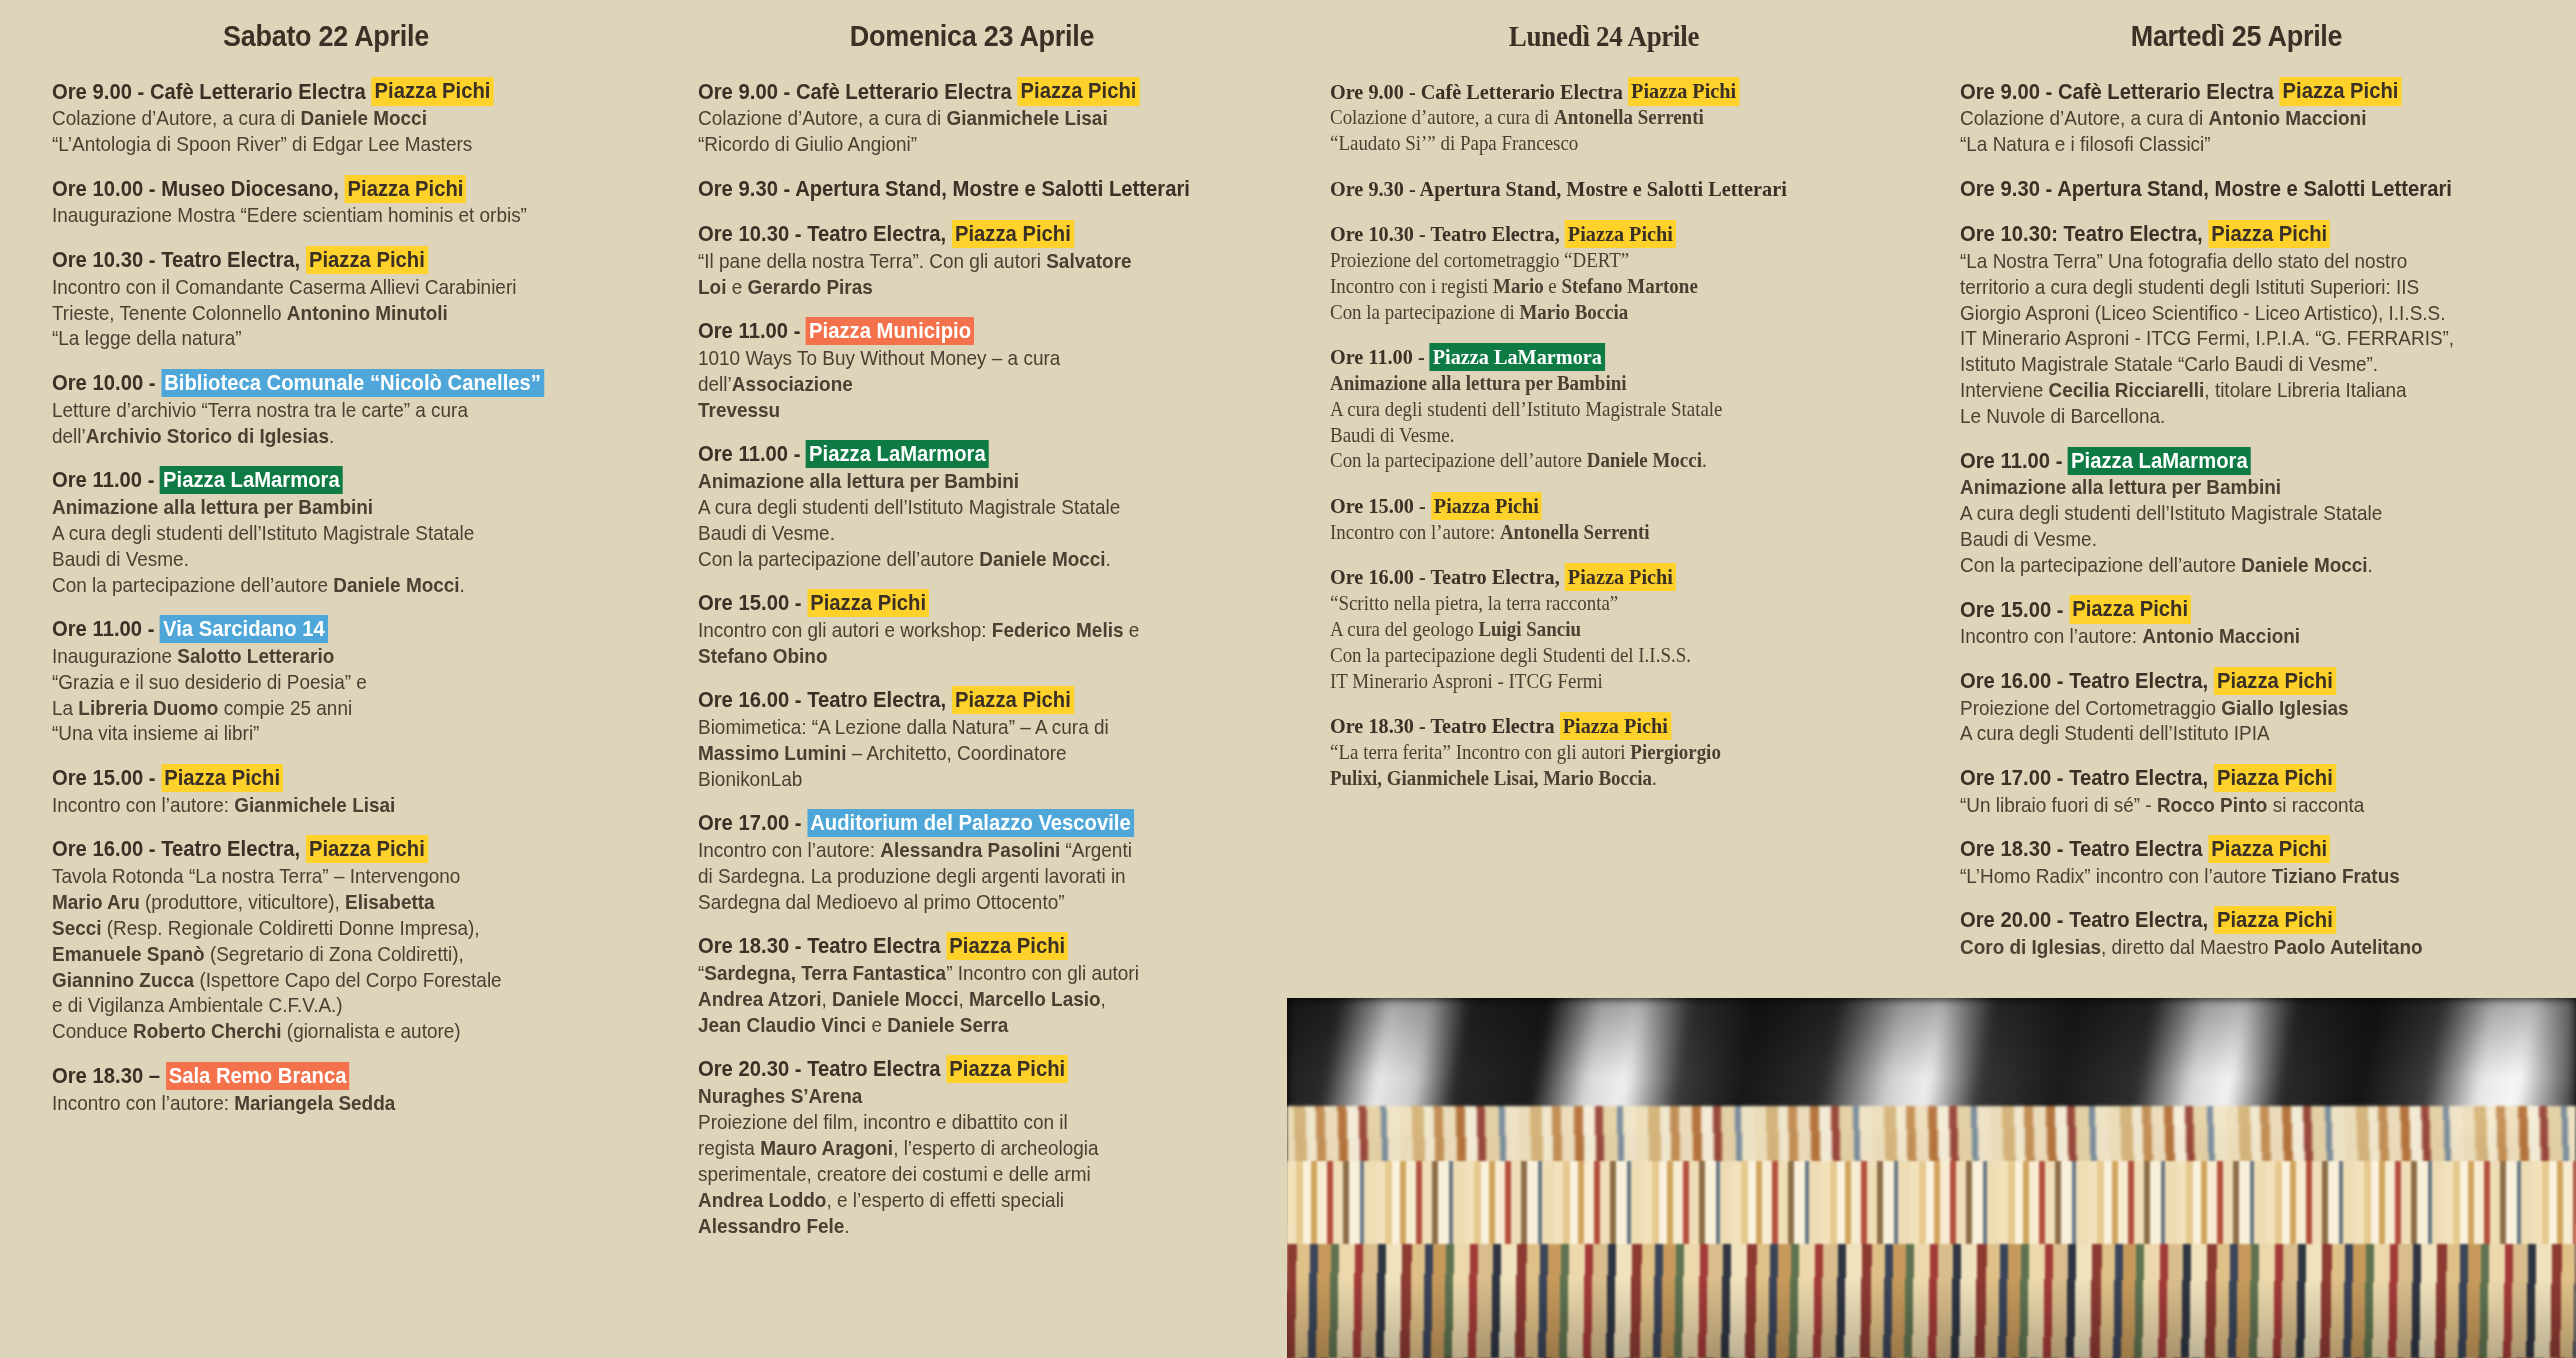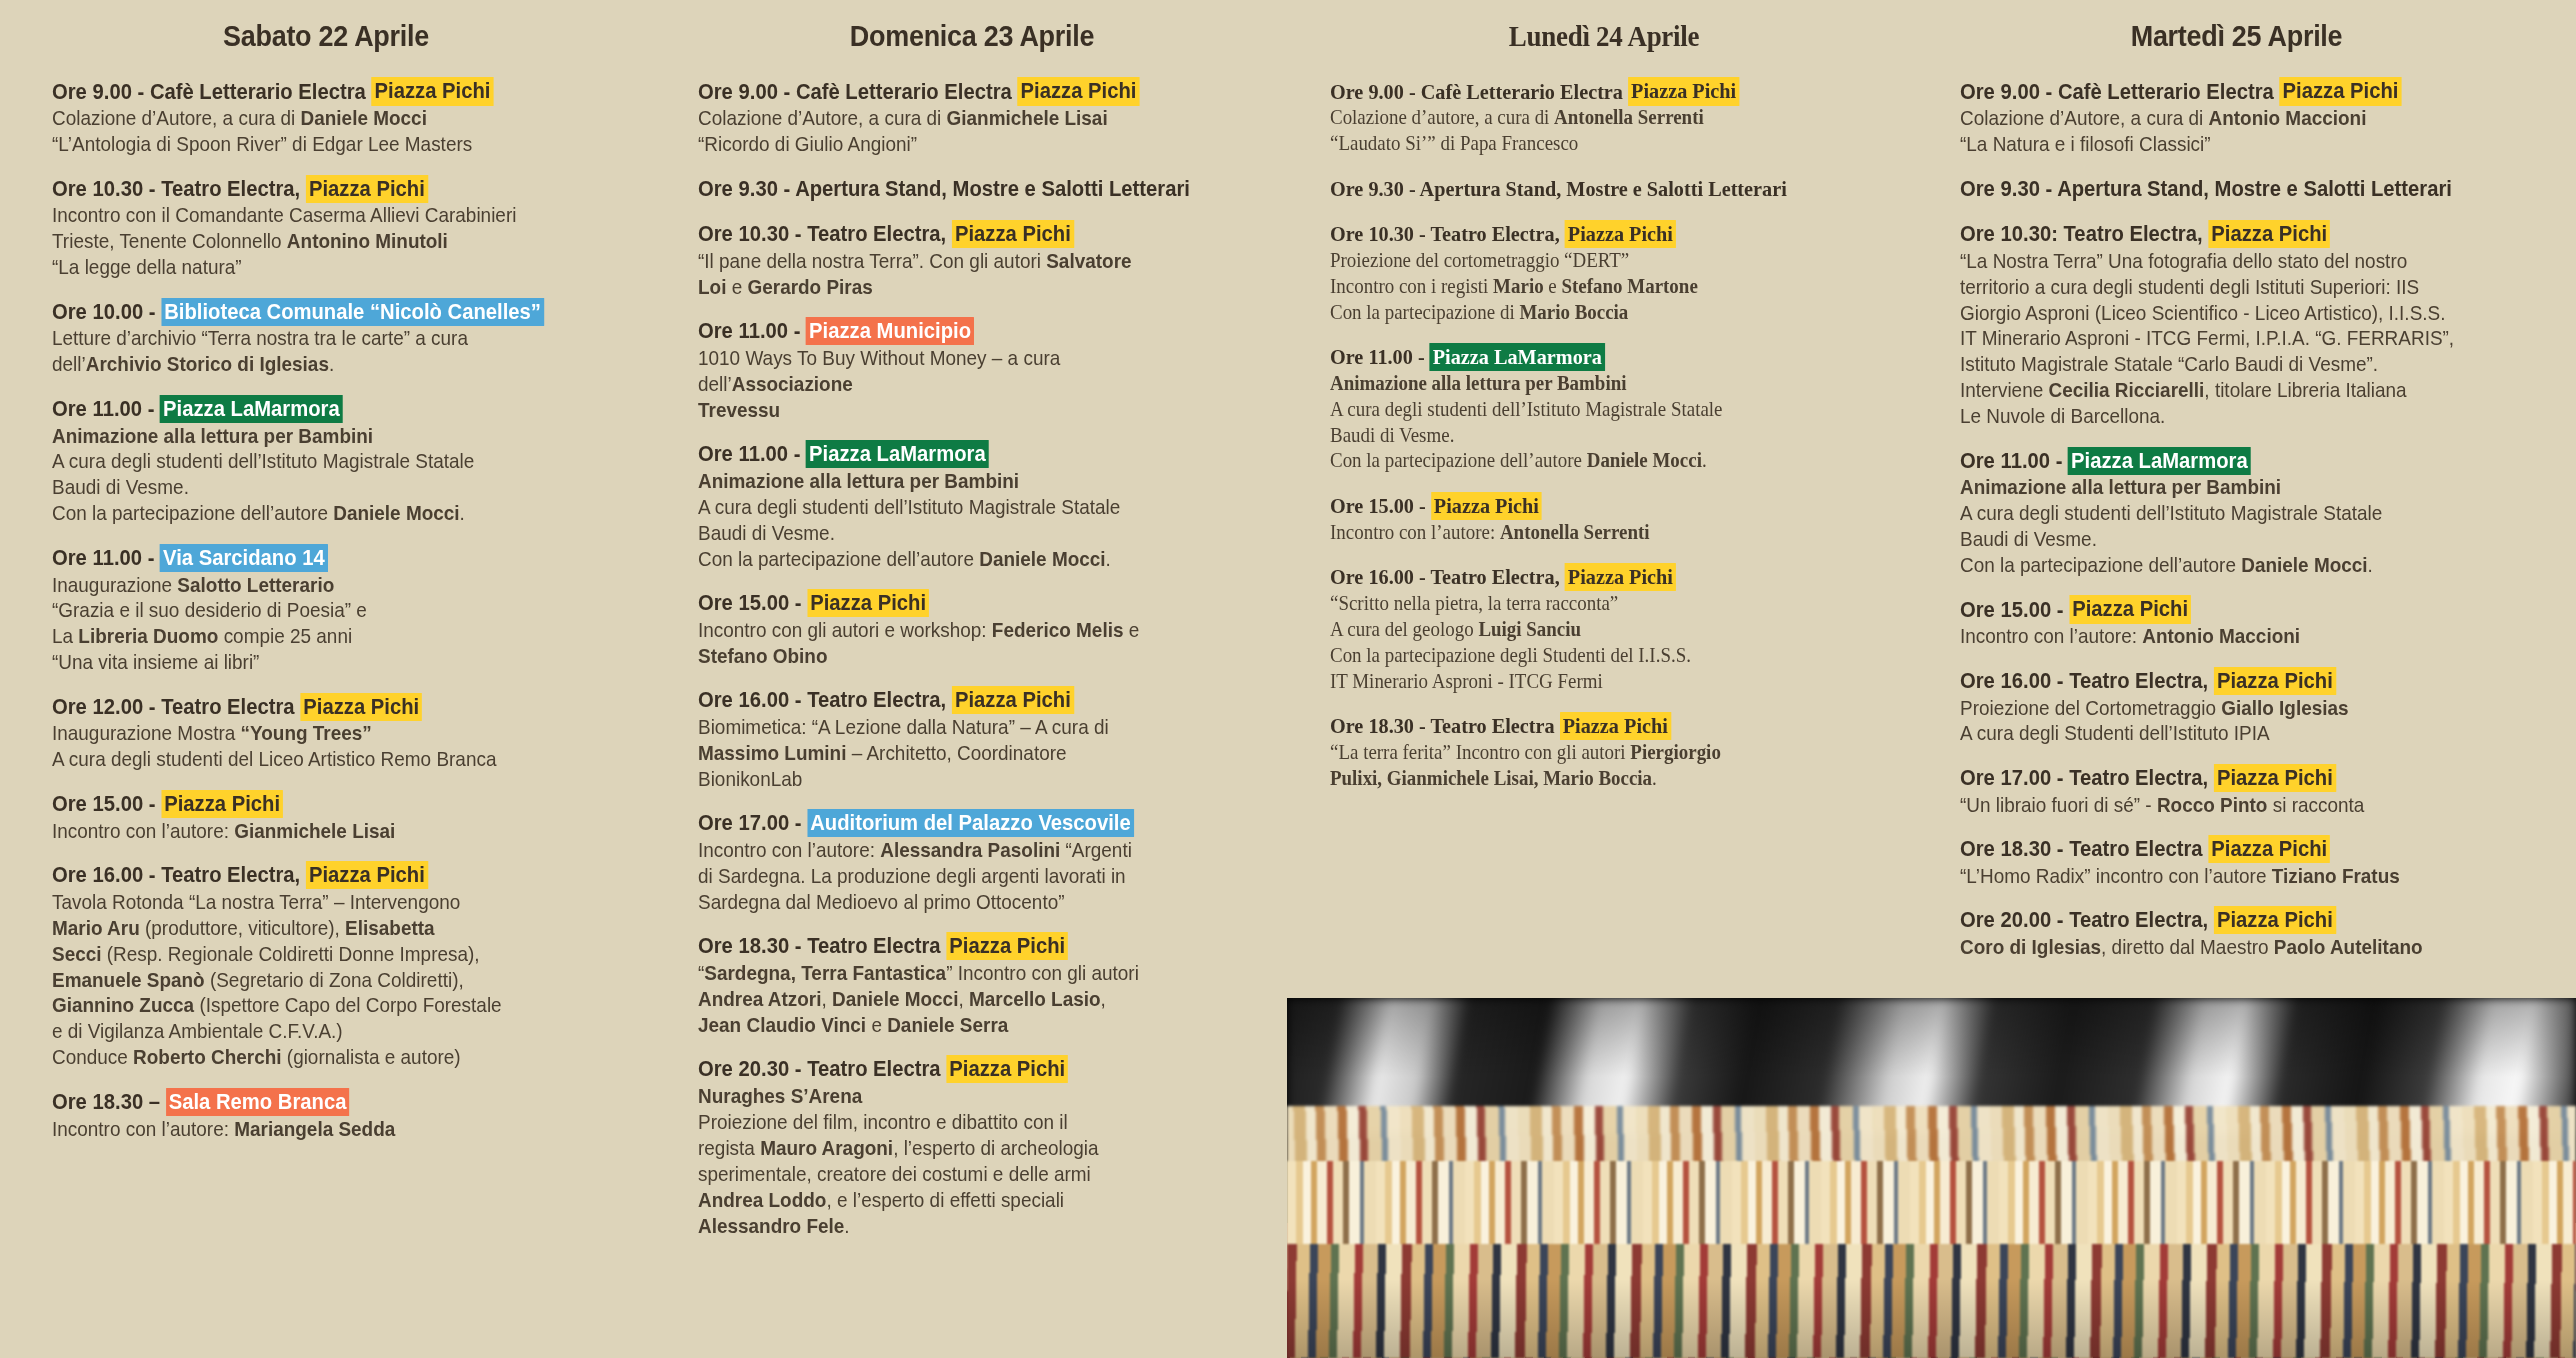--- a/index.html
+++ b/index.html
@@ -177,20 +177,24 @@
   </div>
 
   <div class="col col1">
       <div class="day-title">Sabato 22 Aprile</div>
       <div class="event">
         <div class="ev-head"><span>Ore 9.00 - Cafè Letterario Electra </span><span class="hl hl-yellow">Piazza Pichi</span></div>
         <div class="ev-line"><span>Colazione d’Autore, a cura di </span><span style="font-weight: 700;">Daniele Mocci</span></div>
         <div class="ev-line"><span>“L’Antologia di Spoon River” di Edgar Lee Masters</span></div>
       </div>
       <div class="event">
+        <div class="ev-head"><span>Ore 10.00 - Museo Diocesano, </span><span class="hl hl-yellow">Piazza Pichi</span></div>
+        <div class="ev-line"><span>Inaugurazione Mostra “Edere scientiam hominis et orbis”</span></div>
+      </div>
+      <div class="event">
         <div class="ev-head"><span>Ore 10.30 - Teatro Electra, </span><span class="hl hl-yellow">Piazza Pichi</span></div>
         <div class="ev-line"><span>Incontro con il Comandante Caserma Allievi Carabinieri</span></div>
         <div class="ev-line"><span>Trieste, Tenente Colonnello </span><span style="font-weight: 700;">Antonino Minutoli</span></div>
         <div class="ev-line"><span>“La legge della natura”</span></div>
       </div>
       <div class="event">
         <div class="ev-head"><span>Ore 10.00 - </span><span class="hl hl-blue">Biblioteca Comunale “Nicolò Canelles”</span></div>
         <div class="ev-line"><span>Letture d’archivio “Terra nostra tra le carte” a cura</span></div>
         <div class="ev-line"><span>dell’</span><span style="font-weight: 700;">Archivio Storico di Iglesias</span><span>.</span></div>
       </div>
@@ -200,25 +204,20 @@
         <div class="ev-line justify"><span>A cura degli studenti dell’Istituto Magistrale Statale</span></div>
         <div class="ev-line"><span>Baudi di Vesme.</span></div>
         <div class="ev-line"><span>Con la partecipazione dell’autore </span><span style="font-weight: 700;">Daniele Mocci</span><span>.</span></div>
       </div>
       <div class="event">
         <div class="ev-head"><span>Ore 11.00 - </span><span class="hl hl-blue">Via Sarcidano 14</span></div>
         <div class="ev-line"><span>Inaugurazione </span><span style="font-weight: 700;">Salotto Letterario</span></div>
         <div class="ev-line"><span>“Grazia e il suo desiderio di Poesia” e</span></div>
         <div class="ev-line"><span>La </span><span style="font-weight: 700;">Libreria Duomo</span><span> compie 25 anni</span></div>
         <div class="ev-line"><span>“Una vita insieme ai libri”</span></div>
-      </div>
-      <div class="event">
-        <div class="ev-head"><span>Ore 12.00 - Teatro Electra </span><span class="hl hl-yellow">Piazza Pichi</span></div>
-        <div class="ev-line"><span>Inaugurazione Mostra </span><span style="font-weight: 700;">“Young Trees”</span></div>
-        <div class="ev-line"><span>A cura degli studenti del Liceo Artistico Remo Branca</span></div>
       </div>
       <div class="event">
         <div class="ev-head"><span>Ore 15.00 - </span><span class="hl hl-yellow">Piazza Pichi</span></div>
         <div class="ev-line"><span>Incontro con l’autore: </span><span style="font-weight: 700;">Gianmichele Lisai</span></div>
       </div>
       <div class="event">
         <div class="ev-head"><span>Ore 16.00 - Teatro Electra, </span><span class="hl hl-yellow">Piazza Pichi</span></div>
         <div class="ev-line"><span>Tavola Rotonda “La nostra Terra” – Intervengono</span></div>
         <div class="ev-line"><span style="font-weight: 700;">Mario Aru</span><span> (produttore, viticultore), </span><span style="font-weight: 700;">Elisabetta</span></div>
         <div class="ev-line"><span style="font-weight: 700;">Secci</span><span> (Resp. Regionale Coldiretti Donne Impresa),</span></div>

